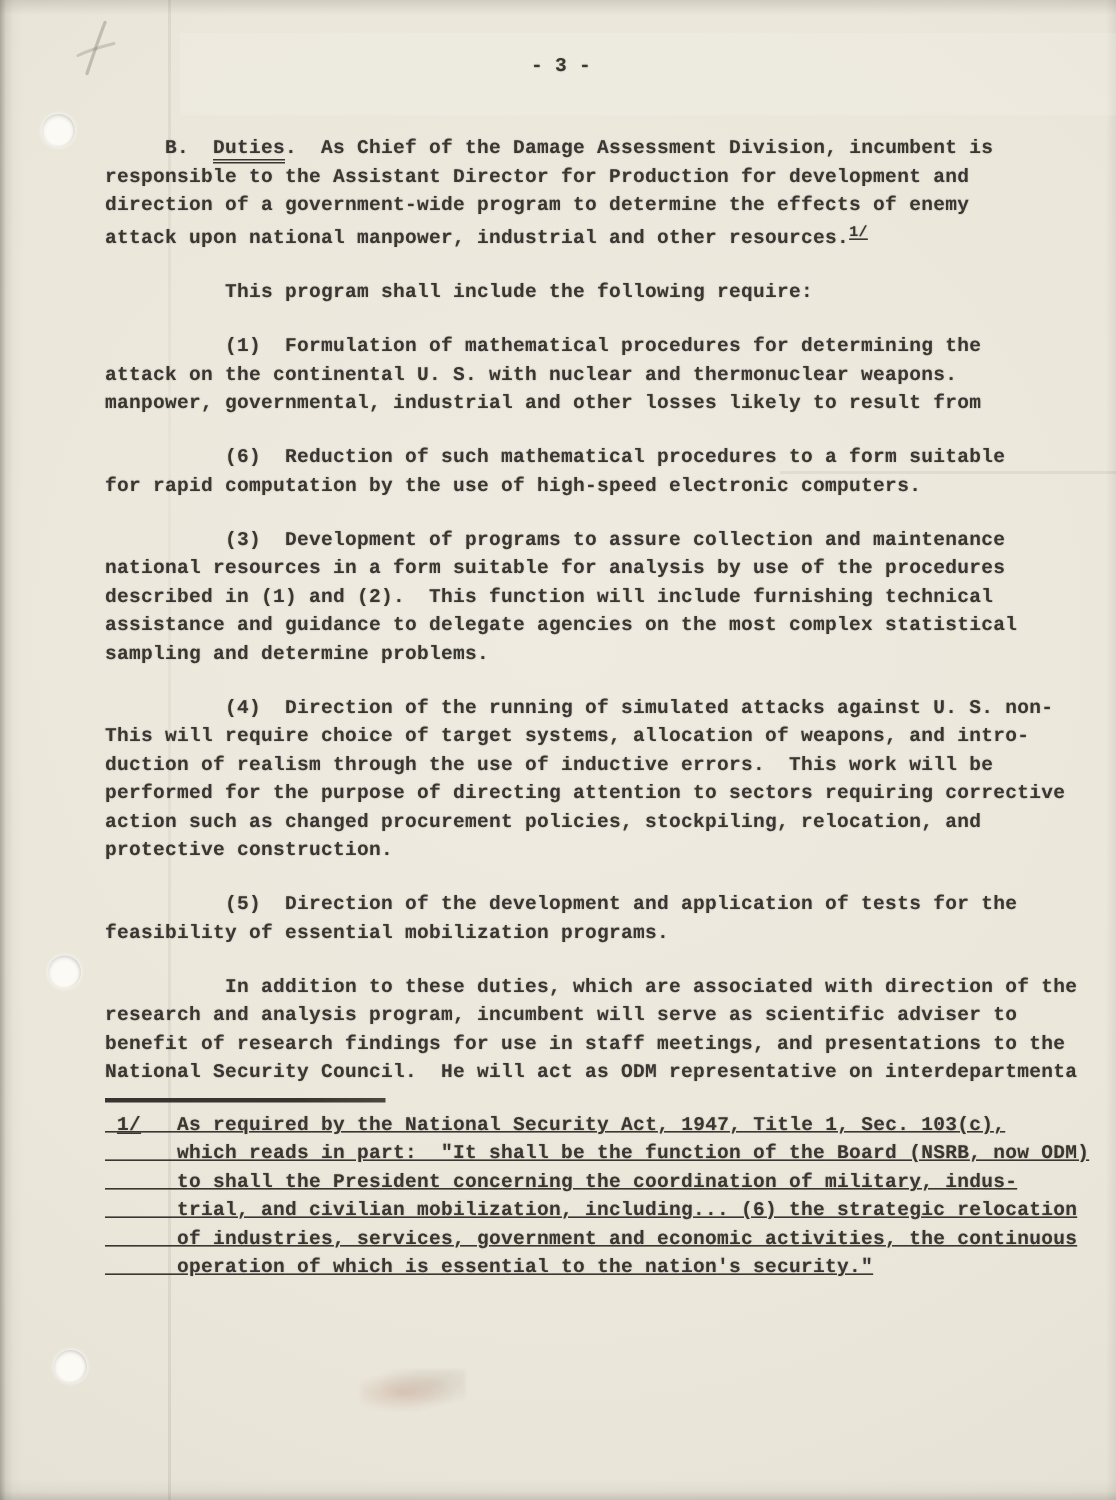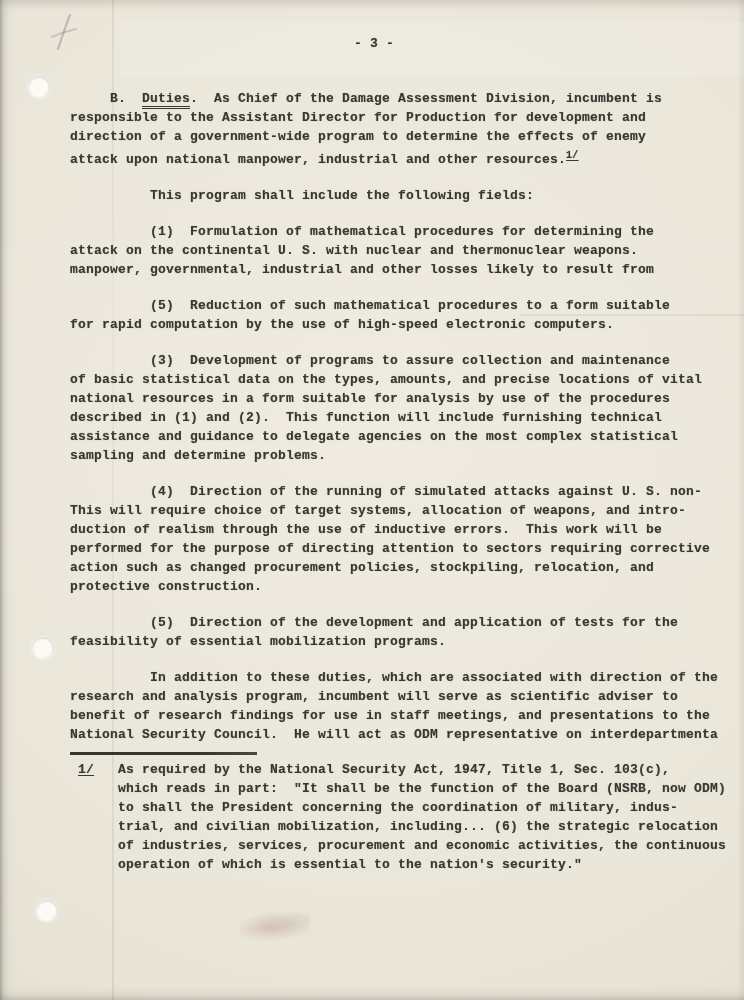--- a/index.html
+++ b/index.html
@@ -45,21 +45,21 @@
   .line{
     white-space:pre;
     font:700 13px/19px "Liberation Mono", monospace;
     letter-spacing:.2px;
     text-shadow:0 0 1px rgba(58,55,50,.45);
   }
   .pagenum{width:608px;text-align:center;}
   .para{margin-top:17px;}
   .first{margin-top:36px;}
   .rule{height:3px;width:187px;margin-top:8px;background:linear-gradient(90deg,#383530 70%,#4b473f);}
-  .footnote{margin-top:5px;}
+  .footnote{margin-top:5px;text-decoration:underline;}
   .u{text-decoration:underline;text-underline-offset:2px;}
   .dbl{border-bottom:3px double #3a3732;}
   .sup{font-size:10px;vertical-align:5px;}
 </style>
 </head>
 <body>
 
 <div class="paper"></div>
 <div class="light-band"></div>
 <div class="crease-v"></div>
@@ -75,34 +75,33 @@
       <div class="pagenum">
         <div class="line"><span>- 3 -</span></div>
       </div>
       <div class="para first">
         <div class="line"><span>     B.  </span><span class="dbl">Duties</span><span>.  As Chief of the Damage Assessment Division, incumbent is</span></div>
         <div class="line"><span>responsible to the Assistant Director for Production for development and</span></div>
         <div class="line"><span>direction of a government-wide program to determine the effects of enemy</span></div>
         <div class="line"><span>attack upon national manpower, industrial and other resources.</span><span class="sup u">1/</span></div>
       </div>
       <div class="para">
-        <div class="line"><span>          This program shall include the following fields:</span></div>
+        <div class="line"><span>          This program shall include the following require:</span></div>
       </div>
       <div class="para">
         <div class="line"><span>          (1)  Formulation of mathematical procedures for determining the</span></div>
         <div class="line"><span>attack on the continental U. S. with nuclear and thermonuclear weapons.</span></div>
         <div class="line"><span>manpower, governmental, industrial and other losses likely to result from</span></div>
       </div>
       <div class="para">
-        <div class="line"><span>          (5)  Reduction of such mathematical procedures to a form suitable</span></div>
+        <div class="line"><span>          (6)  Reduction of such mathematical procedures to a form suitable</span></div>
         <div class="line"><span>for rapid computation by the use of high-speed electronic computers.</span></div>
       </div>
       <div class="para">
         <div class="line"><span>          (3)  Development of programs to assure collection and maintenance</span></div>
-        <div class="line"><span>of basic statistical data on the types, amounts, and precise locations of vital</span></div>
         <div class="line"><span>national resources in a form suitable for analysis by use of the procedures</span></div>
         <div class="line"><span>described in (1) and (2).  This function will include furnishing technical</span></div>
         <div class="line"><span>assistance and guidance to delegate agencies on the most complex statistical</span></div>
         <div class="line"><span>sampling and determine problems.</span></div>
       </div>
       <div class="para">
         <div class="line"><span>          (4)  Direction of the running of simulated attacks against U. S. non-</span></div>
         <div class="line"><span>This will require choice of target systems, allocation of weapons, and intro-</span></div>
         <div class="line"><span>duction of realism through the use of inductive errors.  This work will be</span></div>
         <div class="line"><span>performed for the purpose of directing attention to sectors requiring corrective</span></div>
@@ -118,21 +117,21 @@
         <div class="line"><span>research and analysis program, incumbent will serve as scientific adviser to</span></div>
         <div class="line"><span>benefit of research findings for use in staff meetings, and presentations to the</span></div>
         <div class="line"><span>National Security Council.  He will act as ODM representative on interdepartmenta</span></div>
       </div>
       <div class="rule"></div>
       <div class="para footnote">
         <div class="line"><span> </span><span class="u">1/</span><span>   As required by the National Security Act, 1947, Title 1, Sec. 103(c),</span></div>
         <div class="line"><span>      which reads in part:  "It shall be the function of the Board (NSRB, now ODM)</span></div>
         <div class="line"><span>      to shall the President concerning the coordination of military, indus-</span></div>
         <div class="line"><span>      trial, and civilian mobilization, including... (6) the strategic relocation</span></div>
-        <div class="line"><span>      of industries, services, procurement and economic activities, the continuous</span></div>
+        <div class="line"><span>      of industries, services, government and economic activities, the continuous</span></div>
         <div class="line"><span>      operation of which is essential to the nation's security."</span></div>
       </div>
     </div>
 </div>
 
 <div class="smudge"></div>
 <div class="hole hole1"></div>
 <div class="hole hole2"></div>
 <div class="hole hole3"></div>
 

